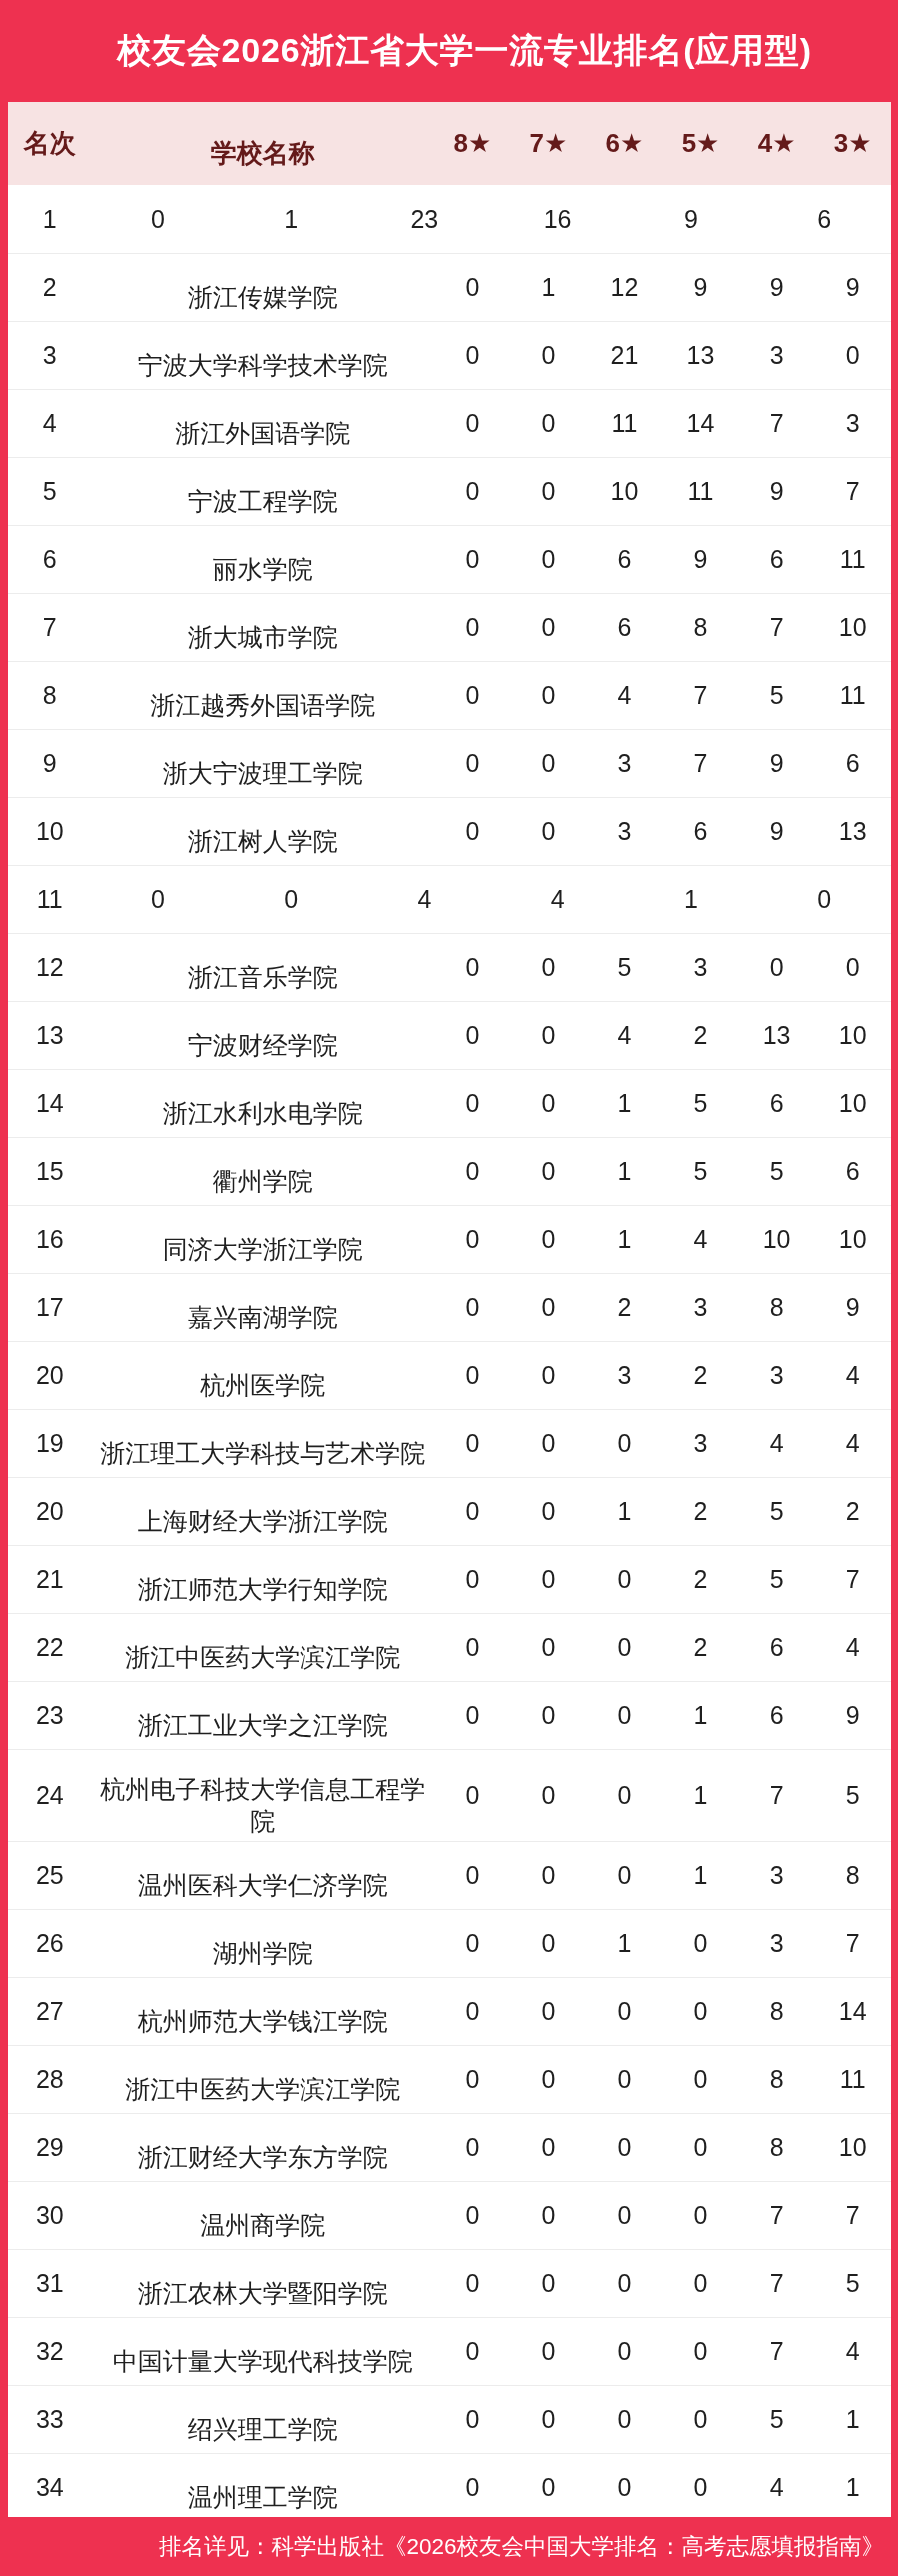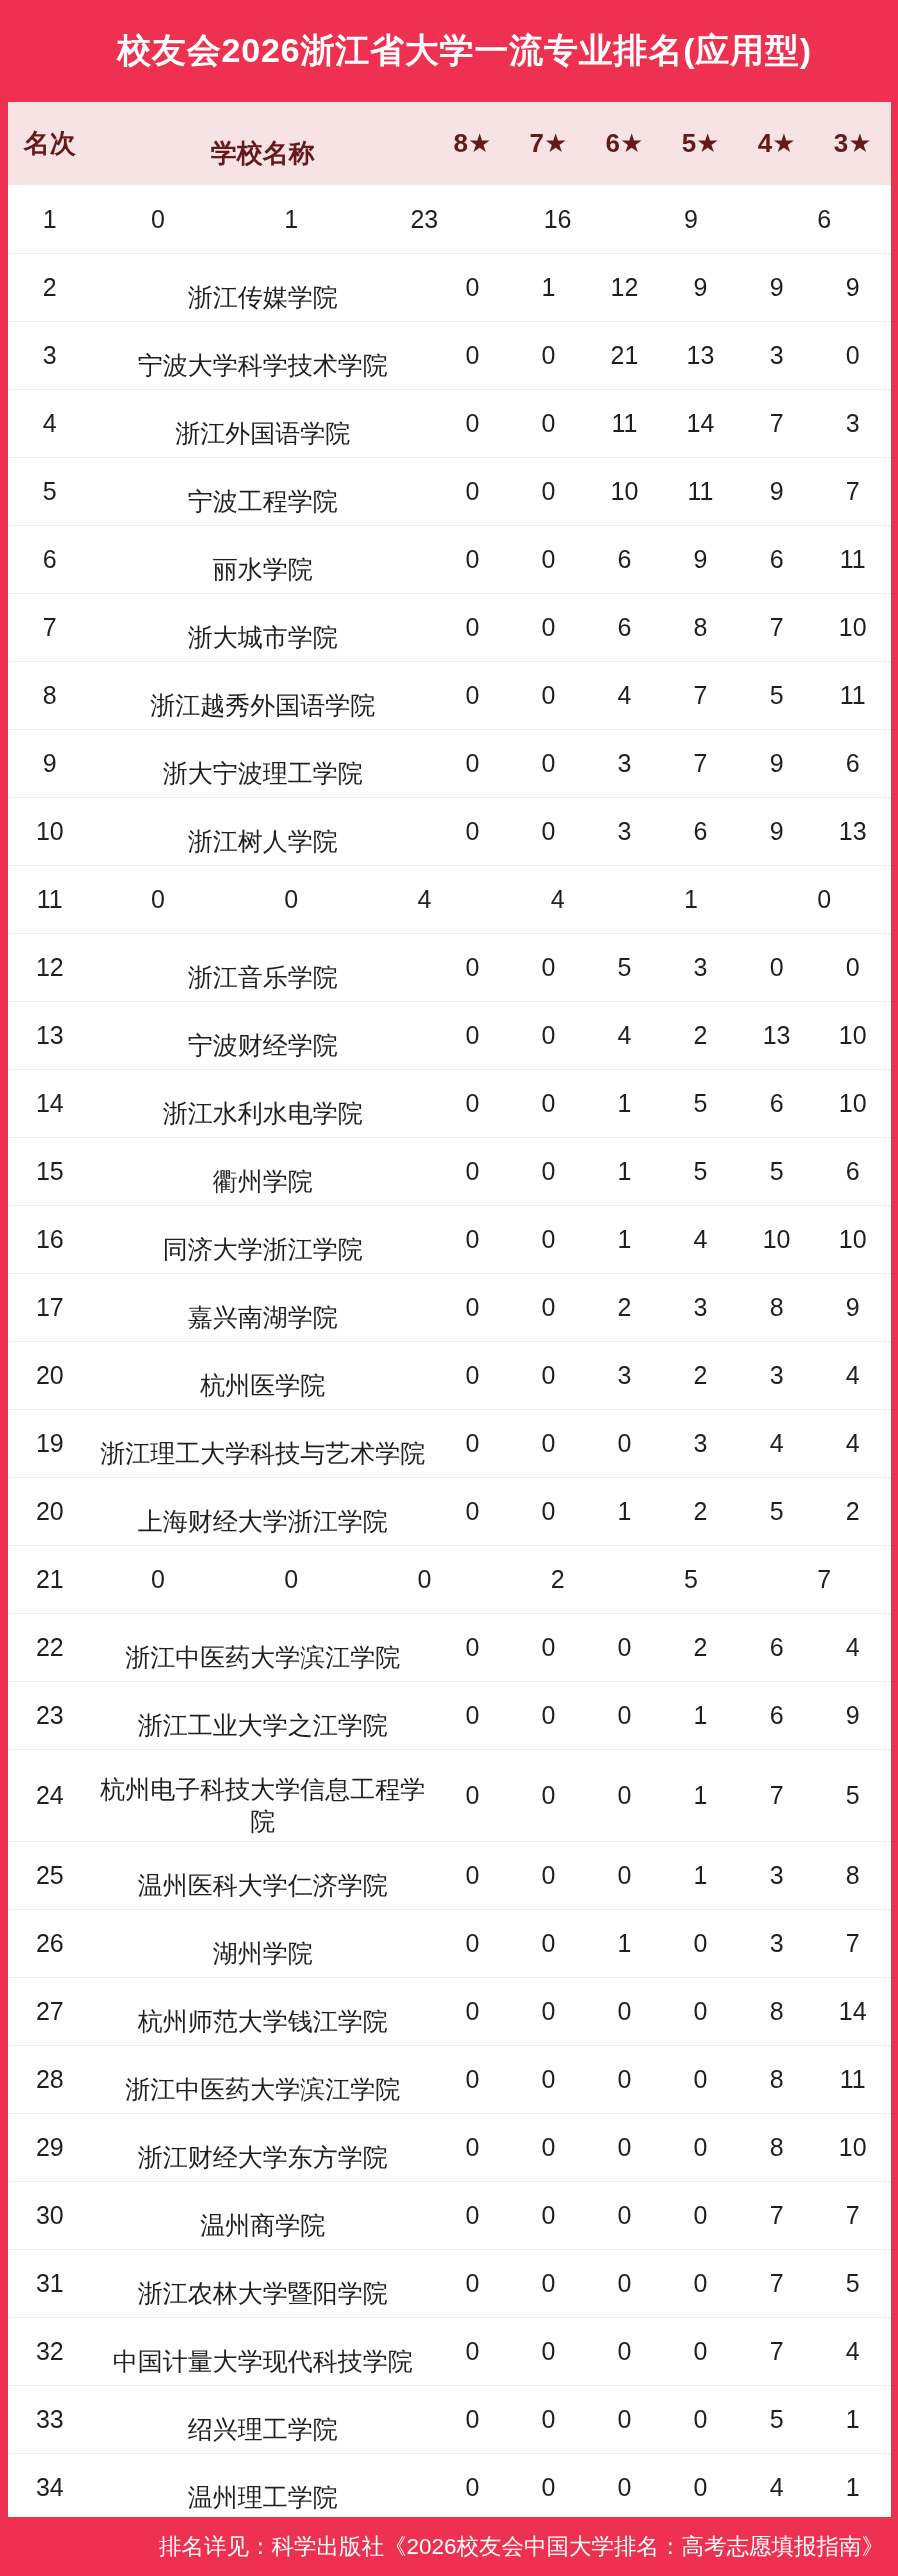--- a/index.html
+++ b/index.html
@@ -300,20 +300,21 @@
     <div class="cell star">0</div>
     <div class="cell star">0</div>
     <div class="cell star">1</div>
     <div class="cell star">2</div>
     <div class="cell star">5</div>
     <div class="cell star">2</div>
   </div>
 
   <div class="row">
     <div class="cell rank">21</div>
+    <div class="cell name">浙江师范大学行知学院</div>
     <div class="cell star">0</div>
     <div class="cell star">0</div>
     <div class="cell star">0</div>
     <div class="cell star">2</div>
     <div class="cell star">5</div>
     <div class="cell star">7</div>
   </div>
 
   <div class="row">
     <div class="cell rank">22</div>

